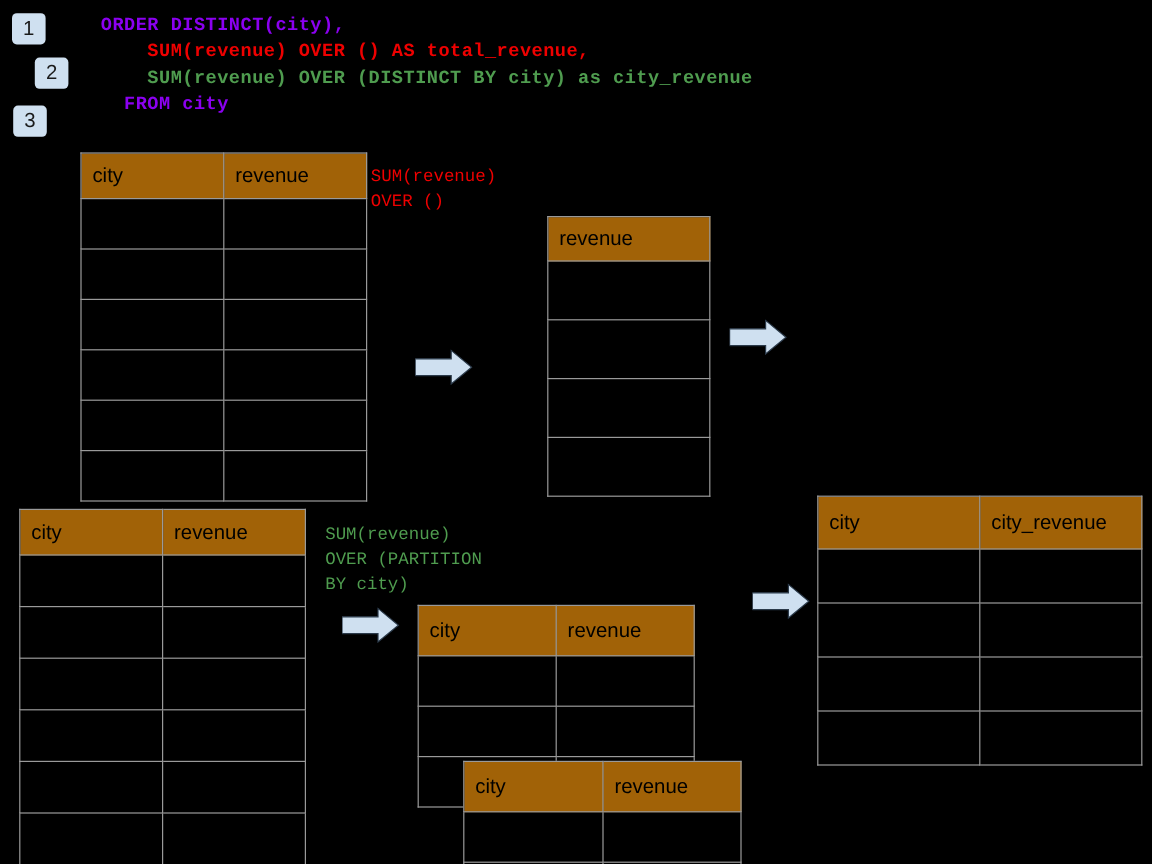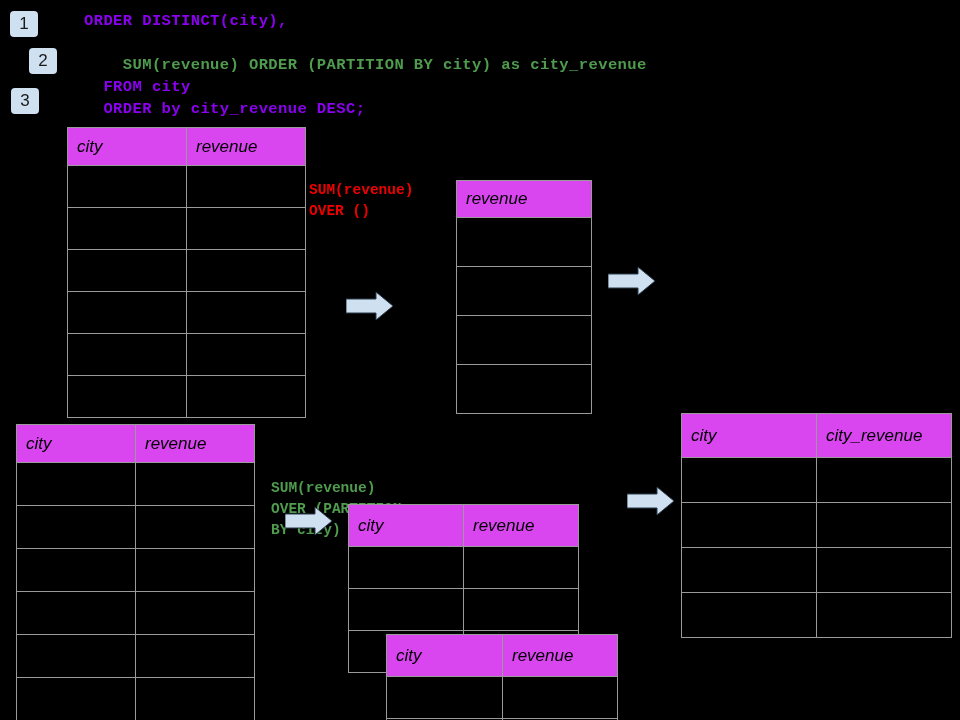--- a/index.html
+++ b/index.html
@@ -41,24 +41,23 @@
   }
   .c-purple { color: #8b00f0; }
   .c-red    { color: #ee0000; }
   .c-green  { color: #4f9c4f; }
 
   
   .annot {
     position: absolute;
     font-family: "Liberation Mono", monospace;
     font-size: 14.5px;
-    font-weight: bold;
+    font-weight: normal;
     line-height: 21px;
     white-space: pre;
-    margin-top: 42px;
   }
   .annot-sm {
     position: absolute;
     font-family: "Liberation Mono", monospace;
     font-size: 12.5px;
     font-weight: bold;
     line-height: 19px;
     white-space: pre;
     color: #8b00f0;
   }
@@ -70,28 +69,27 @@
     table-layout: fixed;
     background: #000000;
     border: 1px solid #9a9a9a;
   }
   .tbl th, .tbl td {
     border: 1px solid #9a9a9a;
     padding: 0;
     margin: 0;
   }
   .tbl th {
-    background: #d946ef;
+    background: #a16207;
     color: #000000;
     font-family: "Liberation Sans", sans-serif;
     font-weight: normal;
     font-size: 17px;
     text-align: left;
     padding-left: 9px;
-    font-style: italic;
   }
   .tbl td {
     background: #000000;
   }
 
   
   .arrow {
     position: absolute;
   }
   .arrow svg { display: block; }
@@ -99,23 +97,23 @@
 </head>
 <body>
 
 <div id="canvas">
 
   <div class="badge" style="left:10px; top:11px;">1</div>
   <div class="badge" style="left:29px; top:48px;">2</div>
   <div class="badge" style="left:11px; top:88px;">3</div>
 
   <div class="code c-purple" style="left:84px; top:12px;">ORDER DISTINCT(city),</div>
-  <div class="code c-green" style="left:84px; top:56px;">    SUM(revenue) ORDER (PARTITION BY city) as city_revenue</div>
+  <div class="code c-red" style="left:84px; top:34px;">    SUM(revenue) OVER () AS total_revenue,</div>
+  <div class="code c-green" style="left:84px; top:56px;">    SUM(revenue) OVER (DISTINCT BY city) as city_revenue</div>
   <div class="code c-purple" style="left:84px; top:78px;">  FROM city</div>
-  <div class="code c-purple" style="left:84px; top:100px;">  ORDER by city_revenue DESC;</div>
 
 
   <div class="annot c-red" style="left:309px; top:138px;">SUM(revenue)
 OVER ()</div>
 
   <div class="annot c-green" style="left:271px; top:436px;">SUM(revenue)
 OVER (PARTITION
 BY city)</div>
 
   <table class="tbl" id="tbl-rides-top" style="left:67px; top:127px; width:238px;">

